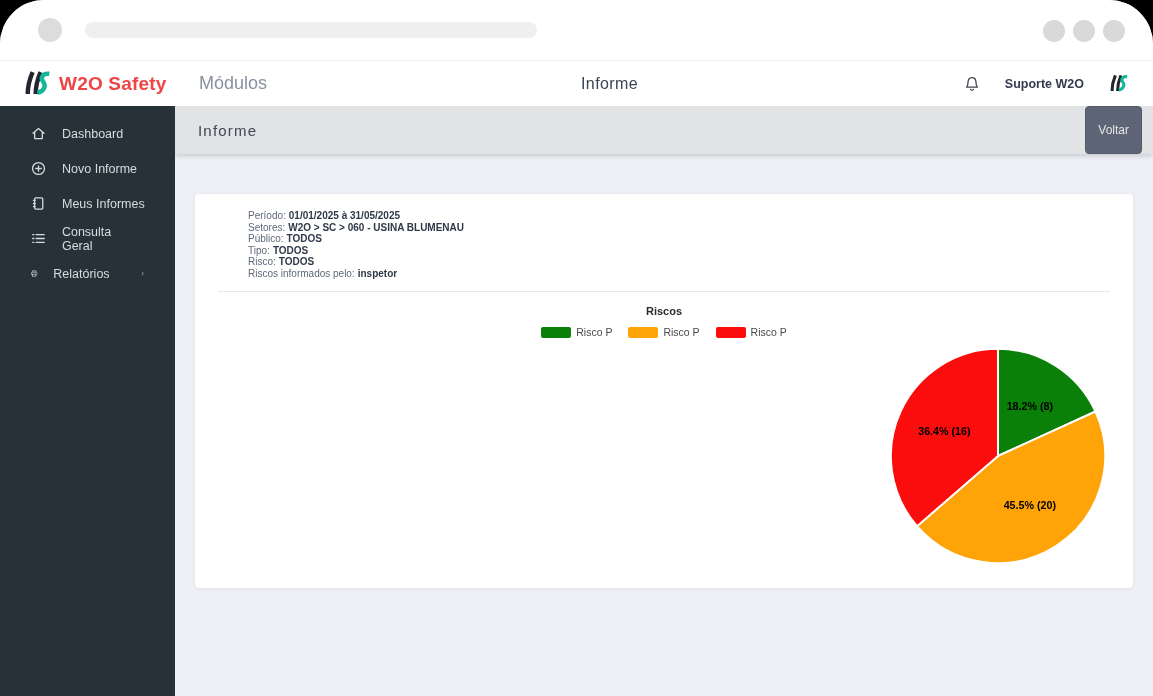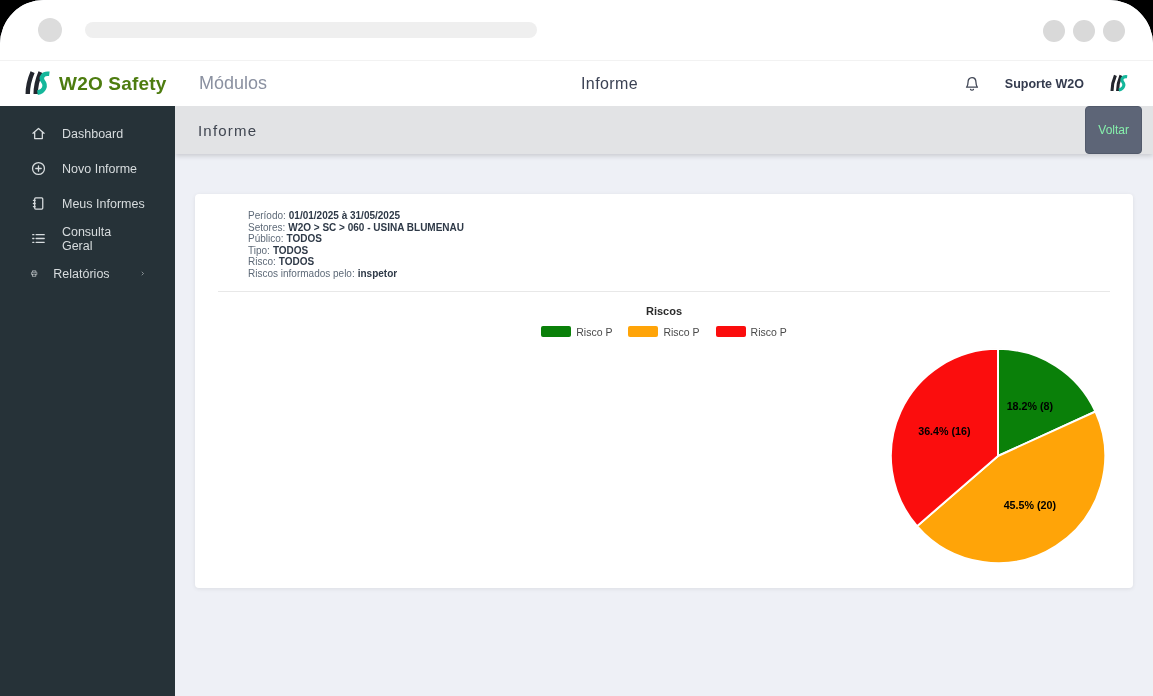--- a/index.html
+++ b/index.html
@@ -27,21 +27,21 @@
   .win-controls { position: absolute; right: 28px; top: 20px; display: flex; gap: 8px; }
   .win-controls span { width: 22px; height: 22px; border-radius: 50%; background: #d9d9d9; display: block; }
 
   
   .navbar {
     height: 46px; background: #fff; flex: 0 0 auto;
     border-top: 1px solid #f2f2f2;
     display: flex; align-items: center; position: relative;
   }
   .brand { display: flex; align-items: center; gap: 7px; margin-left: 22px; width: 153px; }
-  .brand-text { font-size: 19px; font-weight: 800; color: #4d7c0f; letter-spacing: .2px; white-space: nowrap; }
+  .brand-text { font-size: 19px; font-weight: 800; color: #ef4444; letter-spacing: .2px; white-space: nowrap; }
   .nav-menu-item { font-size: 18px; color: #8a90a0; margin-left: 24px; cursor: pointer; }
   .nav-title {
     position: absolute; left: 581px; top: 0; height: 100%;
     display: flex; align-items: center;
     font-size: 16px; color: #3b4254; letter-spacing: .4px;
   }
   .nav-right { margin-left: auto; display: flex; align-items: center; gap: 24px; padding-right: 24px; }
   .support-link { font-size: 12.5px; font-weight: 700; color: #343b4e; cursor: pointer; }
 
   
@@ -54,21 +54,21 @@
   .side-item .grow { flex: 1; }
   .content { flex: 1 1 auto; background: #eef0f6; overflow: hidden; }
   .page-band {
     height: 48px; background: #e2e3e5;
     box-shadow: 0 2px 5px rgba(0,0,0,.16);
     display: flex; align-items: center; justify-content: space-between;
     position: relative; z-index: 2;
   }
   .page-title { padding-left: 23px; font-size: 15px; letter-spacing: 1.2px; color: #3f4550; }
   .back-btn {
-    margin-right: 11px; background: #5d6577; color: #86efac;
+    margin-right: 11px; background: #5d6577; color: #e5e5e5;
     border: 1px solid #525a6b; border-radius: 4px;
     font-size: 12px; font-family: inherit; padding: 16px 12px; cursor: pointer;
   }
 
   
   .card {
     margin: 40px 20px 0 20px; background: #fff; border-radius: 4px;
     box-shadow: 0 1px 4px rgba(0,0,0,.08);
   }
   .card-header {
@@ -77,21 +77,21 @@
     color: #fff; font-size: 12.5px; font-weight: 700; letter-spacing: .6px;
   }
   .card-body { padding: 16px 23px 16px 23px; }
   .filter-line { font-size: 10px; line-height: 11.6px; color: #5e6a78; padding-left: 30px; }
   .filter-line b { color: #2e3947; margin-left: 3px; }
   .filters-divider { border: none; border-top: 1px solid #e8e8e8; margin-top: 11px; }
 
   .chart-wrap { margin-top: 13px; text-align: center; }
   .chart-title { font-size: 11px; font-weight: 700; color: #2b2b2b; }
   .legend { display: flex; justify-content: center; align-items: center; gap: 16px; margin-top: 9px; }
-  .legend-item { display: flex; align-items: flex-start; gap: 5px; cursor: pointer; }
+  .legend-item { display: flex; align-items: flex-end; gap: 5px; cursor: pointer; }
   .legend-swatch { width: 30px; height: 11px; border-radius: 2px; display: block; }
   .legend-label { font-size: 10.5px; color: #4a4a4a; }
   .pie-holder { margin-top: 6px; text-align: right; }
   .slice-label { font-size: 11px; font-weight: 700; fill: #000; font-family: "Liberation Sans", sans-serif; }
 
   .icon-svg { display: block; }
 </style>
 </head>
 <body>
 

